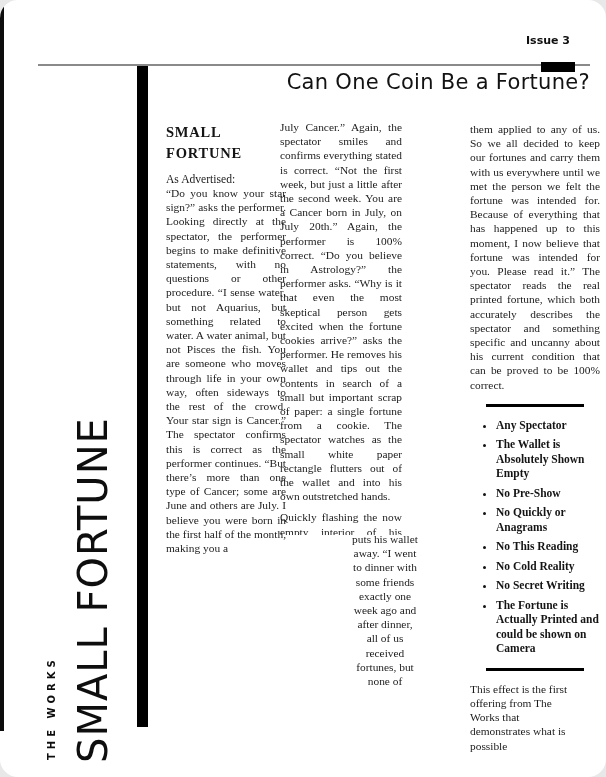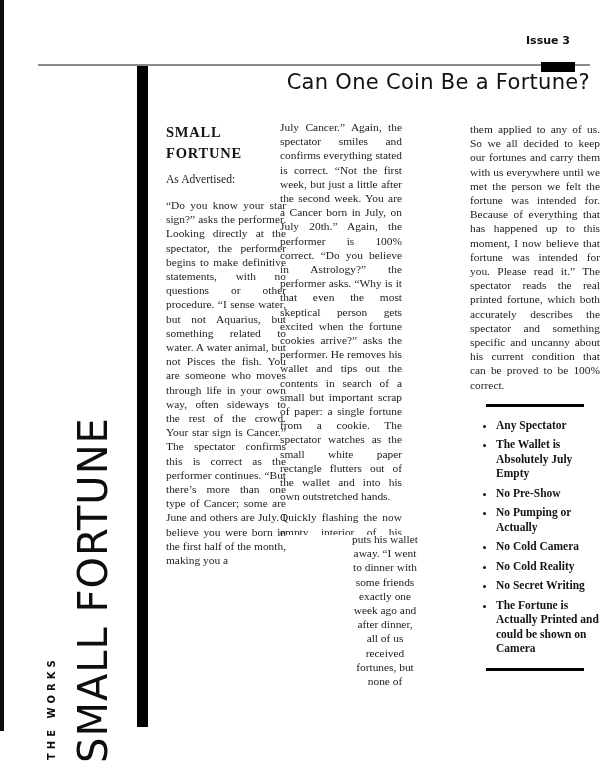--- a/index.html
+++ b/index.html
@@ -1,19 +1,19 @@
 <!DOCTYPE html>
 <html><head>
 <meta charset="utf-8">
 <style>
   html,body { margin:0; padding:0; background:#e8e8e8; }
   .page {
     position:relative; width:606px; height:777px; margin:0 auto;
     background:#ffffff; overflow:hidden;
-    font-family:"Liberation Serif", serif; color:#1b1b1b;
+    font-family:"Liberation Serif", serif; color:#1b1b1b;border-radius:18px;
   }
   
   .left-strip { position:absolute; left:0; top:0; width:4px; height:731px; background:#0d0d0d; }
   .top-rule   { position:absolute; left:38px; top:64px; width:552px; height:2px; background:#8a8a8a; }
   .top-box    { position:absolute; left:541px; top:62px; width:34px; height:10px; background:#000; }
   .vbar       { position:absolute; left:137px; top:66px; width:11px; height:661px; background:#000; }
 
   .issue {
     position:absolute; top:34px; left:0; right:36px; text-align:right;
     font-family:"DejaVu Sans", sans-serif; font-weight:bold; font-size:11px; color:#111;
@@ -41,21 +41,21 @@
   .col { position:absolute; top:120px; }
   .col1 { left:166px; width:120px; }
   .col2 { left:280px; width:122px; height:415px; overflow:hidden; }
   .col3 { left:470px; width:130px; top:122px; }
   .col2b { position:absolute; left:352px; top:532px; width:66px; }
 
   .article-heading {
     font-family:"Liberation Serif", serif; font-weight:bold; font-size:14.5px;
     letter-spacing:0.8px; line-height:21px; margin:2px 0 9px 0; color:#141414;
   }
-  .subhead { font-size:11.6px; margin:0 0 12px 0; }
+  .subhead { font-size:11.6px; margin:0 0 0 0; }
   .body-text {
     font-size:11.4px; line-height:14.2px; text-align:justify; margin:0 0 7px 0;
     hyphens:auto; -webkit-hyphens:auto;
   }
   .body-text.narrow { text-align:center; }
   .closing { width:112px; text-align:left; }
 
   .thick-rule { height:3px; background:#000; width:98px; margin:12px 0 11px 16px; }
 
   ul.benefits { list-style:disc; margin:0 0 0 0; padding-left:26px; }
@@ -104,25 +104,26 @@
 
   <div class="col2b">
     <p class="body-text narrow">puts his wallet away. “I went to dinner with some friends exactly one week ago and after dinner, all of us received fortunes, but none of</p>
   </div>
 
   <div class="col col3">
     <p class="body-text">them applied to any of us. So we all decided to keep our fortunes and carry them with us everywhere until we met the person we felt the fortune was intended for. Because of everything that has happened up to this moment, I now believe that fortune was intended for you. Please read it.” The spectator reads the real printed fortune, which both accurately describes the spectator and something specific and uncanny about his current condition that can be proved to be 100% correct.</p>
     <div class="thick-rule"></div>
     <ul class="benefits">
       <li>Any Spectator</li>
-      <li>The Wallet is Absolutely July Empty</li>
+      <li>The Wallet is Absolutely Shown Empty</li>
       <li>No Pre-Show</li>
-      <li>No Pumping or Actually</li>
-      <li>No Cold Camera</li>
+      <li>No Quickly or Anagrams</li>
+      <li>No This Reading</li>
       <li>No Cold Reality</li>
       <li>No Secret Writing</li>
       <li>The Fortune is Actually Printed and could be shown on Camera</li>
     </ul>
     <div class="thick-rule"></div>
+    <p class="body-text closing">This effect is the first offering from The Works that demonstrates what is possible</p>
   </div>
 
 
 </div>
 
 </body></html>

